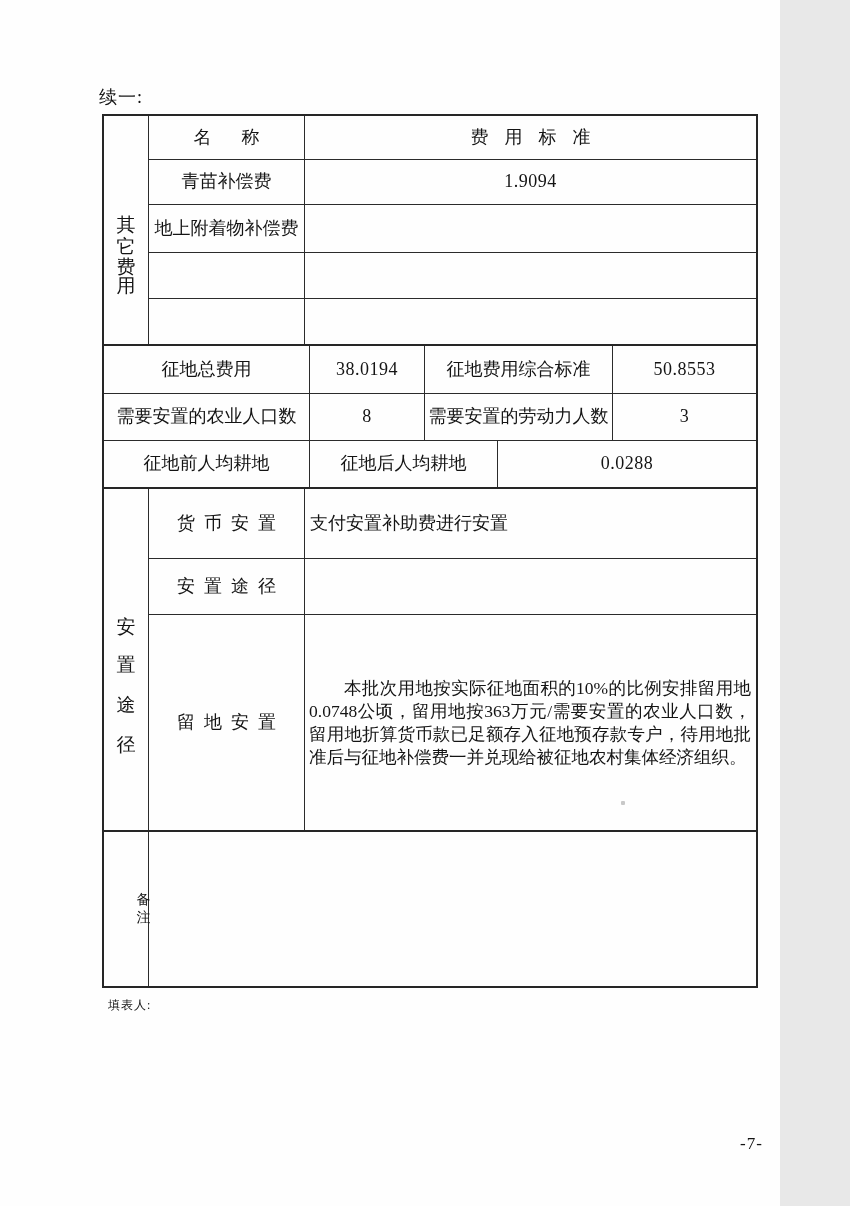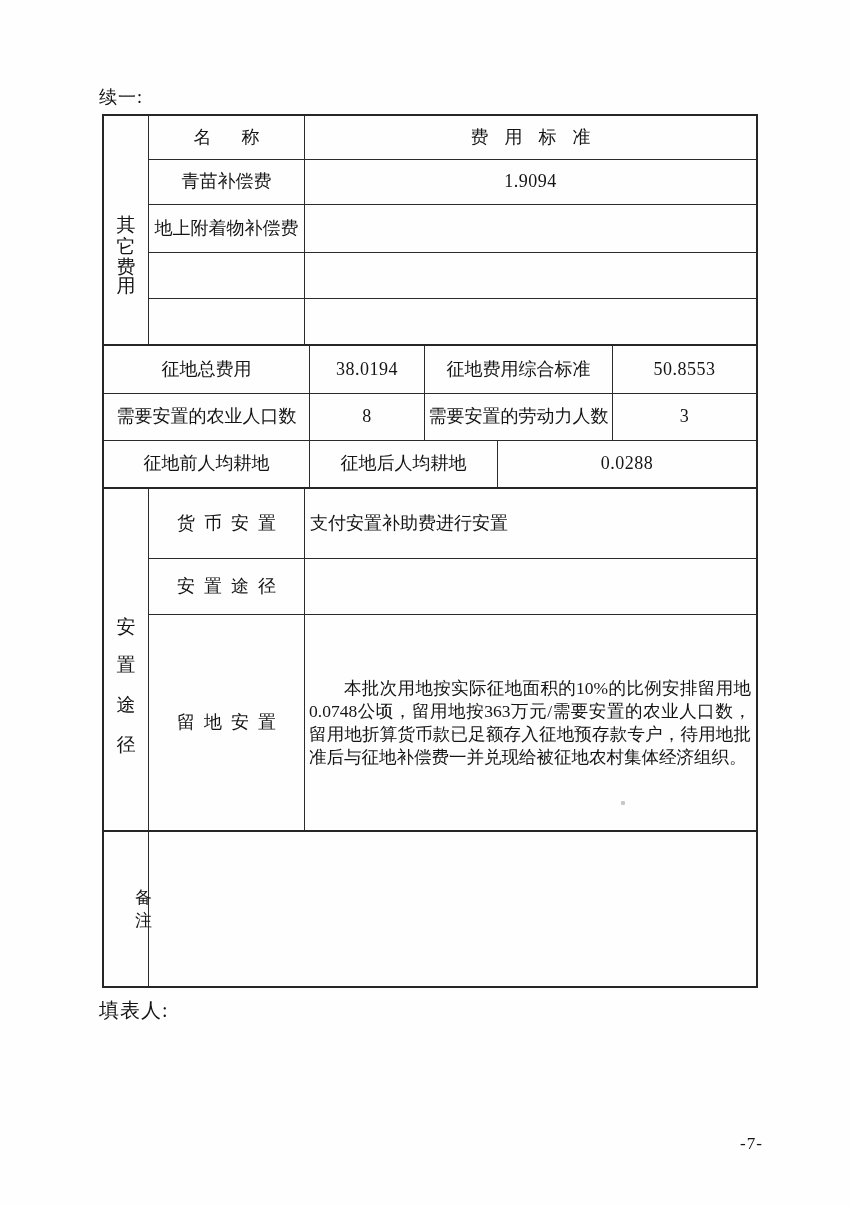--- a/index.html
+++ b/index.html
@@ -1,19 +1,19 @@
 <!DOCTYPE html>
 <html><head>
 <meta charset="utf-8">
 <style>
   * { margin:0; padding:0; box-sizing:border-box; }
   html,body { background:#e8e8e8; }
   .page {
     position:relative;
-    width:850px; height:1206px;
+    width:780px; height:1206px;
     background:#fefefe;
     font-family:"Liberation Serif","DejaVu Serif",serif;
     color:#141414;
     overflow:hidden;
   }
   .cont-label {
     position:absolute; left:99px; top:85px;
     font-size:18px; letter-spacing:1px;
   }
   .tbl {
@@ -57,26 +57,26 @@
   }
   .para {
     font-size:17.5px; line-height:23px;
     text-align:justify; text-indent:2em;
     padding:0 5px 0 4px;
     word-break:break-all;
   }
   .remark-label {
     width:45px; flex:0 0 45px;
     display:flex; align-items:center; justify-content:center;
-    font-size:17px;
+    font-size:14px;
     padding-left:35px;
   }
   .filler-label {
-    position:absolute; left:99px; top:997px;
-    font-size:20px; letter-spacing:1px;
+    position:absolute; left:108px; top:997px;
+    font-size:12px; letter-spacing:1px;
   }
   .page-number {
     position:absolute; left:740px; top:1134px;
     font-size:17px; letter-spacing:1px;
   }
   .speck {
     position:absolute; left:621px; top:801px;
     width:4px; height:4px; background:#c8c8c8; border-radius:1px;
   }
 </style>

